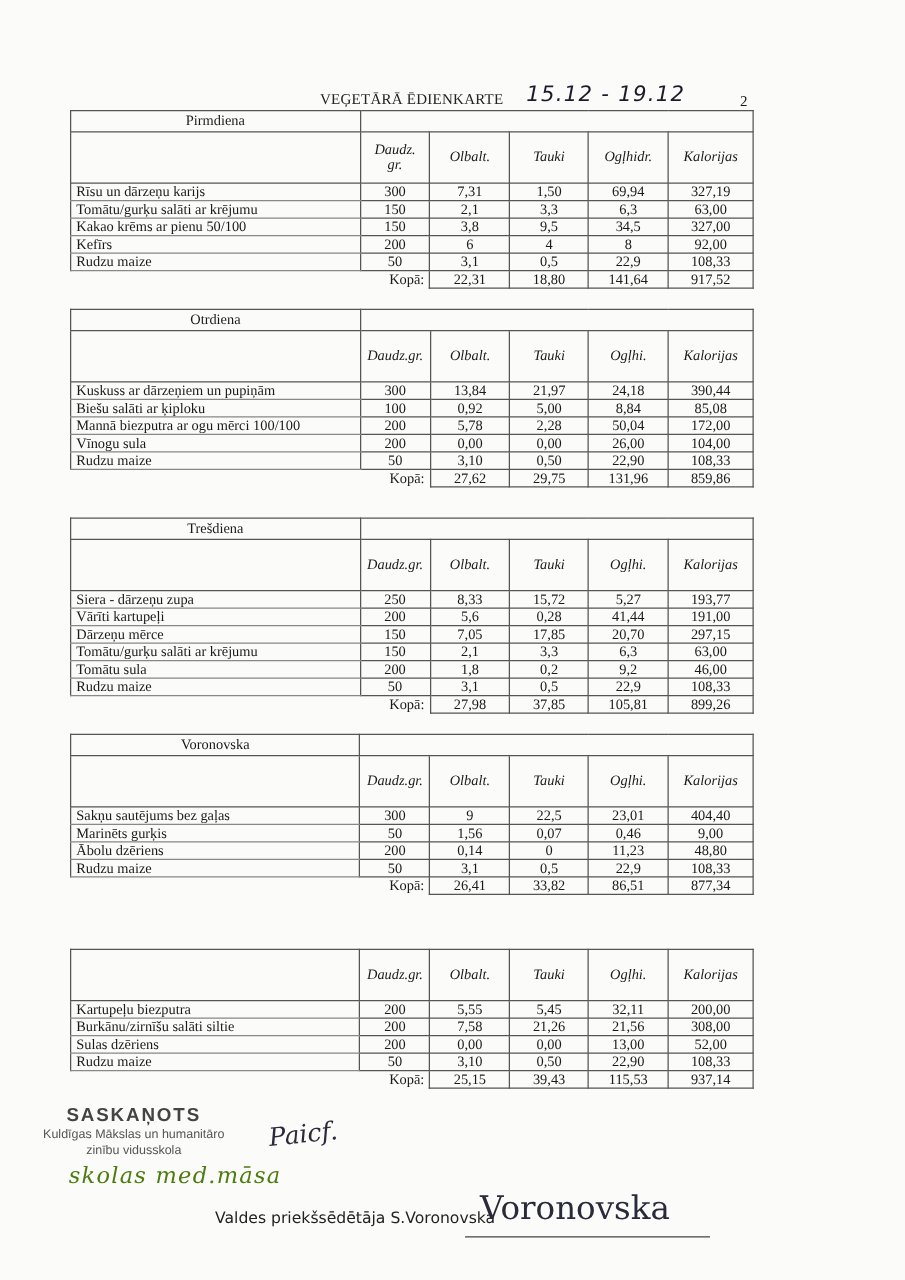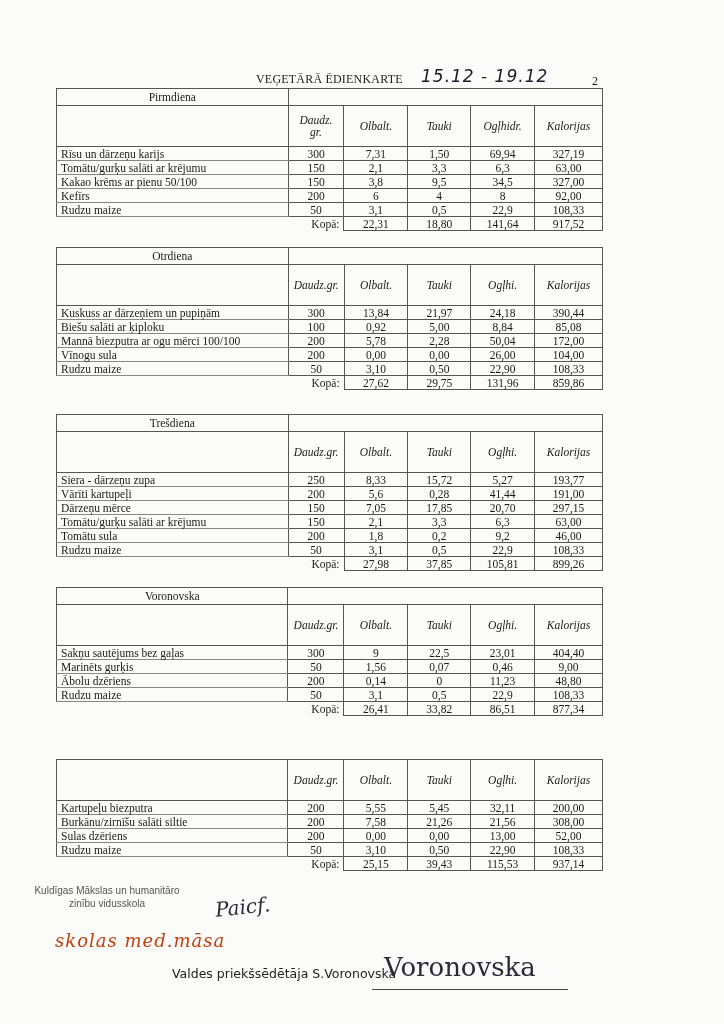--- a/index.html
+++ b/index.html
@@ -24,21 +24,21 @@
   td.num { text-align:center; }
   td.colhead { text-align:center; font-style:italic; height:40px !important; vertical-align:middle; }
   td.colhead-empty { border-bottom:1px solid #555; height:40px !important; }
   td.kopa-label { border:none !important; text-align:right; padding-right:3px; }
   td.kopa { text-align:center; }
   tr.kopa-row td.spacer { border:none !important; }
   .approval { position:absolute; left:12px; top:884px; width:190px; text-align:center; font-family:"Liberation Sans", sans-serif; }
   .approval .title { font-weight:bold; font-size:15px; letter-spacing:1.5px; color:#444; }
   .approval .org { font-size:10px; color:#555; line-height:13px; }
   .sig1 { position:absolute; left:215px; top:895px; font-family:"DejaVu Serif", serif; font-style:italic; font-size:20px; color:#2a2a3a; transform:rotate(-6deg); }
-  .handwrite { position:absolute; left:55px; top:930px; font-family:"DejaVu Serif", serif; font-style:italic; font-size:18px; color:#c2410c; letter-spacing:1px; }
+  .handwrite { position:absolute; left:55px; top:930px; font-family:"DejaVu Serif", serif; font-style:italic; font-size:18px; color:#4d7c0f; letter-spacing:1px; }
   .director { position:absolute; left:172px; top:966px; font-family:"DejaVu Sans", sans-serif; font-size:12.5px; color:#222; }
   .sig2 { position:absolute; left:384px; top:952px; font-family:"DejaVu Serif", serif; font-size:26px; color:#2a2a3a; }
   .sigline { position:absolute; left:372px; top:989px; width:196px; border-top:1px solid #444; }
 </style>
 </head>
 <body>
 
 <div>
   <div class="header">
     <span>VEĢETĀRĀ ĒDIENKARTE</span>
@@ -402,20 +402,21 @@
             <td class="kopa">39,43</td>
             <td class="kopa">115,53</td>
             <td class="kopa">937,14</td>
           </tr>
         </tbody>
       </table>
     </div>
   </div>
 
 <div class="approval">
+  <div class="title">SASKAŅOTS</div>
   <div class="org">Kuldīgas Mākslas un humanitāro</div>
   <div class="org">zinību vidusskola</div>
 </div>
 <div class="sig1">Paicf.</div>
 <div class="handwrite">skolas med.māsa</div>
 <div class="director">Valdes priekšsēdētāja S.Voronovska</div>
 <div class="sig2">Voronovska</div>
 <div class="sigline"></div>
 
 </body></html>

